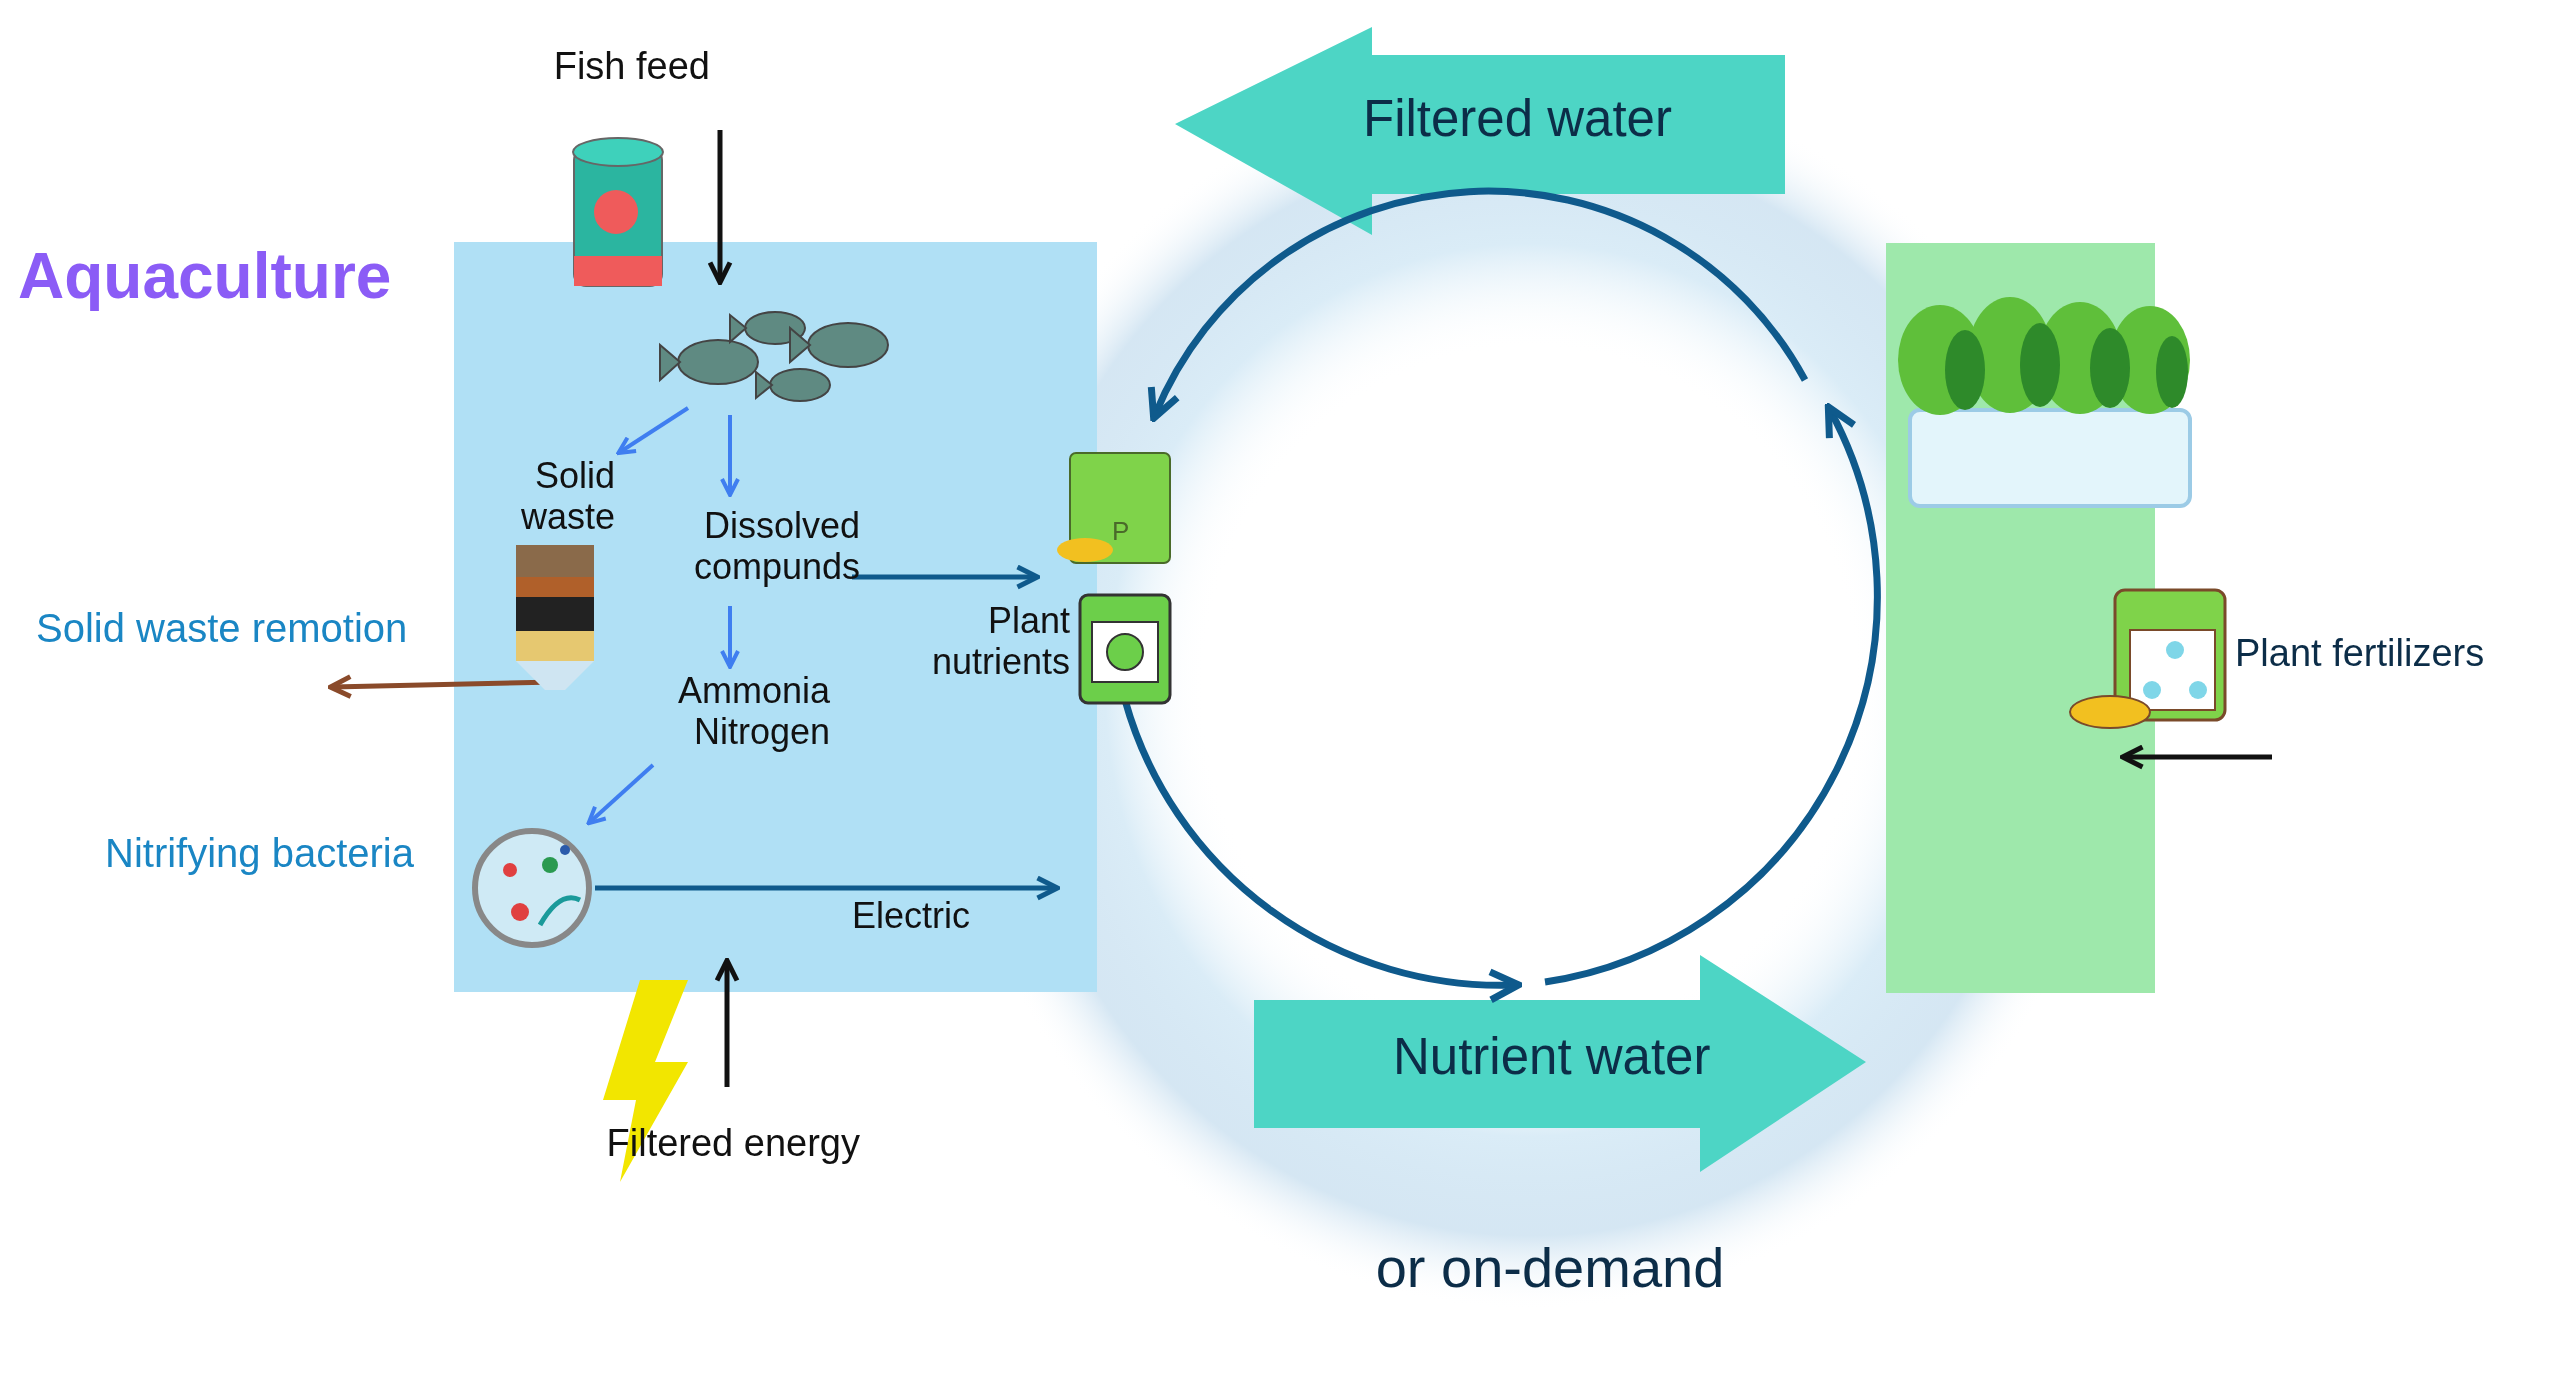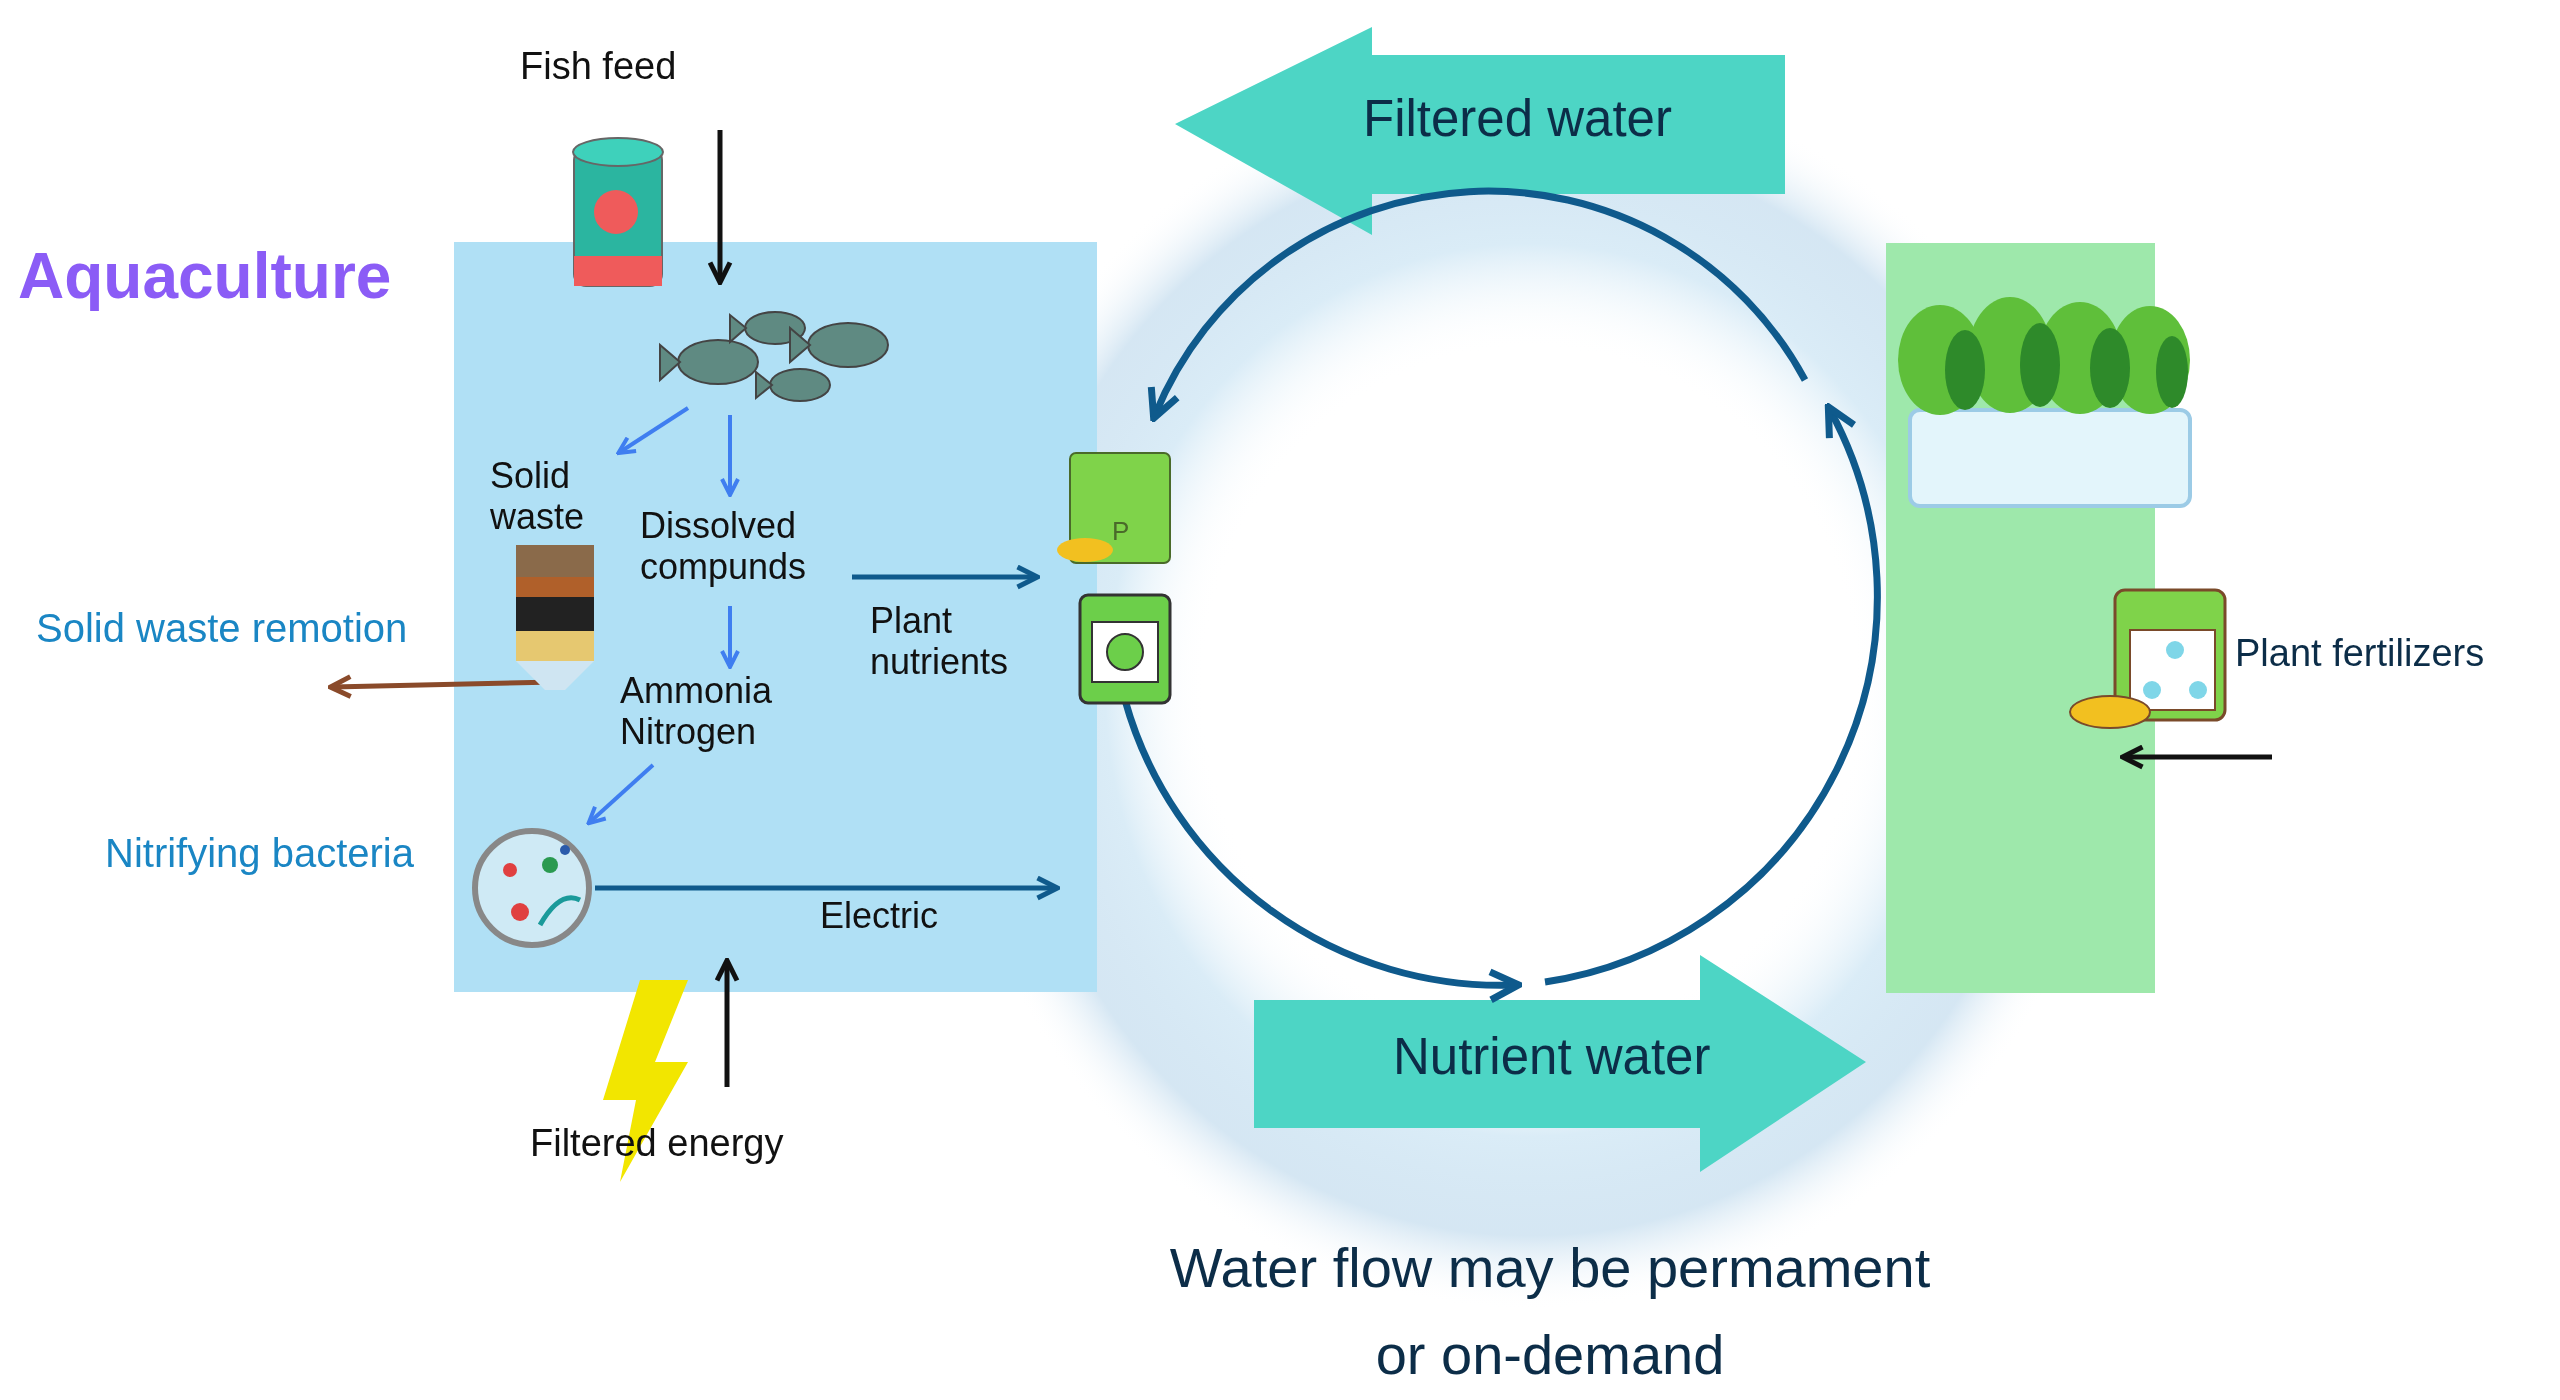--- a/index.html
+++ b/index.html
@@ -2,21 +2,21 @@
 <html><head>
 <meta charset="utf-8">
 <style>
   html, body { margin:0; padding:0; background:#ffffff; }
   body { width:2560px; height:1400px; position:relative; overflow:hidden; font-family:"Liberation Sans", sans-serif; }
   .abs { position:absolute; }
   .txt { position:absolute; white-space:nowrap; line-height:1.15; }
   #diagram-svg { position:absolute; left:0; top:0; width:2560px; height:1400px; }
   .title-aqua { left:18px; top:240px; font-size:64px; font-weight:bold; color:#8b5cf6; }
   .title-hydro { left:2140px; top:830px; width:420px; text-align:center; font-size:64px; font-weight:bold; color:#5a9e2a; line-height:1.45; white-space:normal; }
-  .lbl-black { color:#111; font-size:36px; text-align:left; }
+  .lbl-black { color:#111; font-size:36px; text-align:right; }
   .lbl-blue { color:#1a86c4; font-size:40px; }
   .lbl-navy { color:#0c2d48; }
   .arrow-text { color:#0c2d48; font-size:51px;margin-left:28px; }
   .note { color:#0c2d48; font-size:56px; text-align:center; width:900px; line-height:1.55; white-space:normal; }
 </style>
 </head>
 <body>
 
 <svg id="diagram-svg" viewBox="0 0 2560 1400" xmlns="http://www.w3.org/2000/svg">
   <defs>
@@ -177,15 +177,14 @@
 
 <div class="txt arrow-text" style="left:1335px; top:90px;">Filtered water</div>
 <div class="txt arrow-text" style="left:1365px; top:1028px;">Nutrient water</div>
 
 <div class="txt lbl-navy" style="left:2235px; top:632px; font-size:38px;">Plant fertilizers</div>
 
 <div class="abs title-hydro">
 </div>
 
 <div class="abs note" style="left:1100px; top:1225px;">
-  <div>Water flow may be permament</div>
   <div>or on-demand</div>
 </div>
 
 </body></html>

